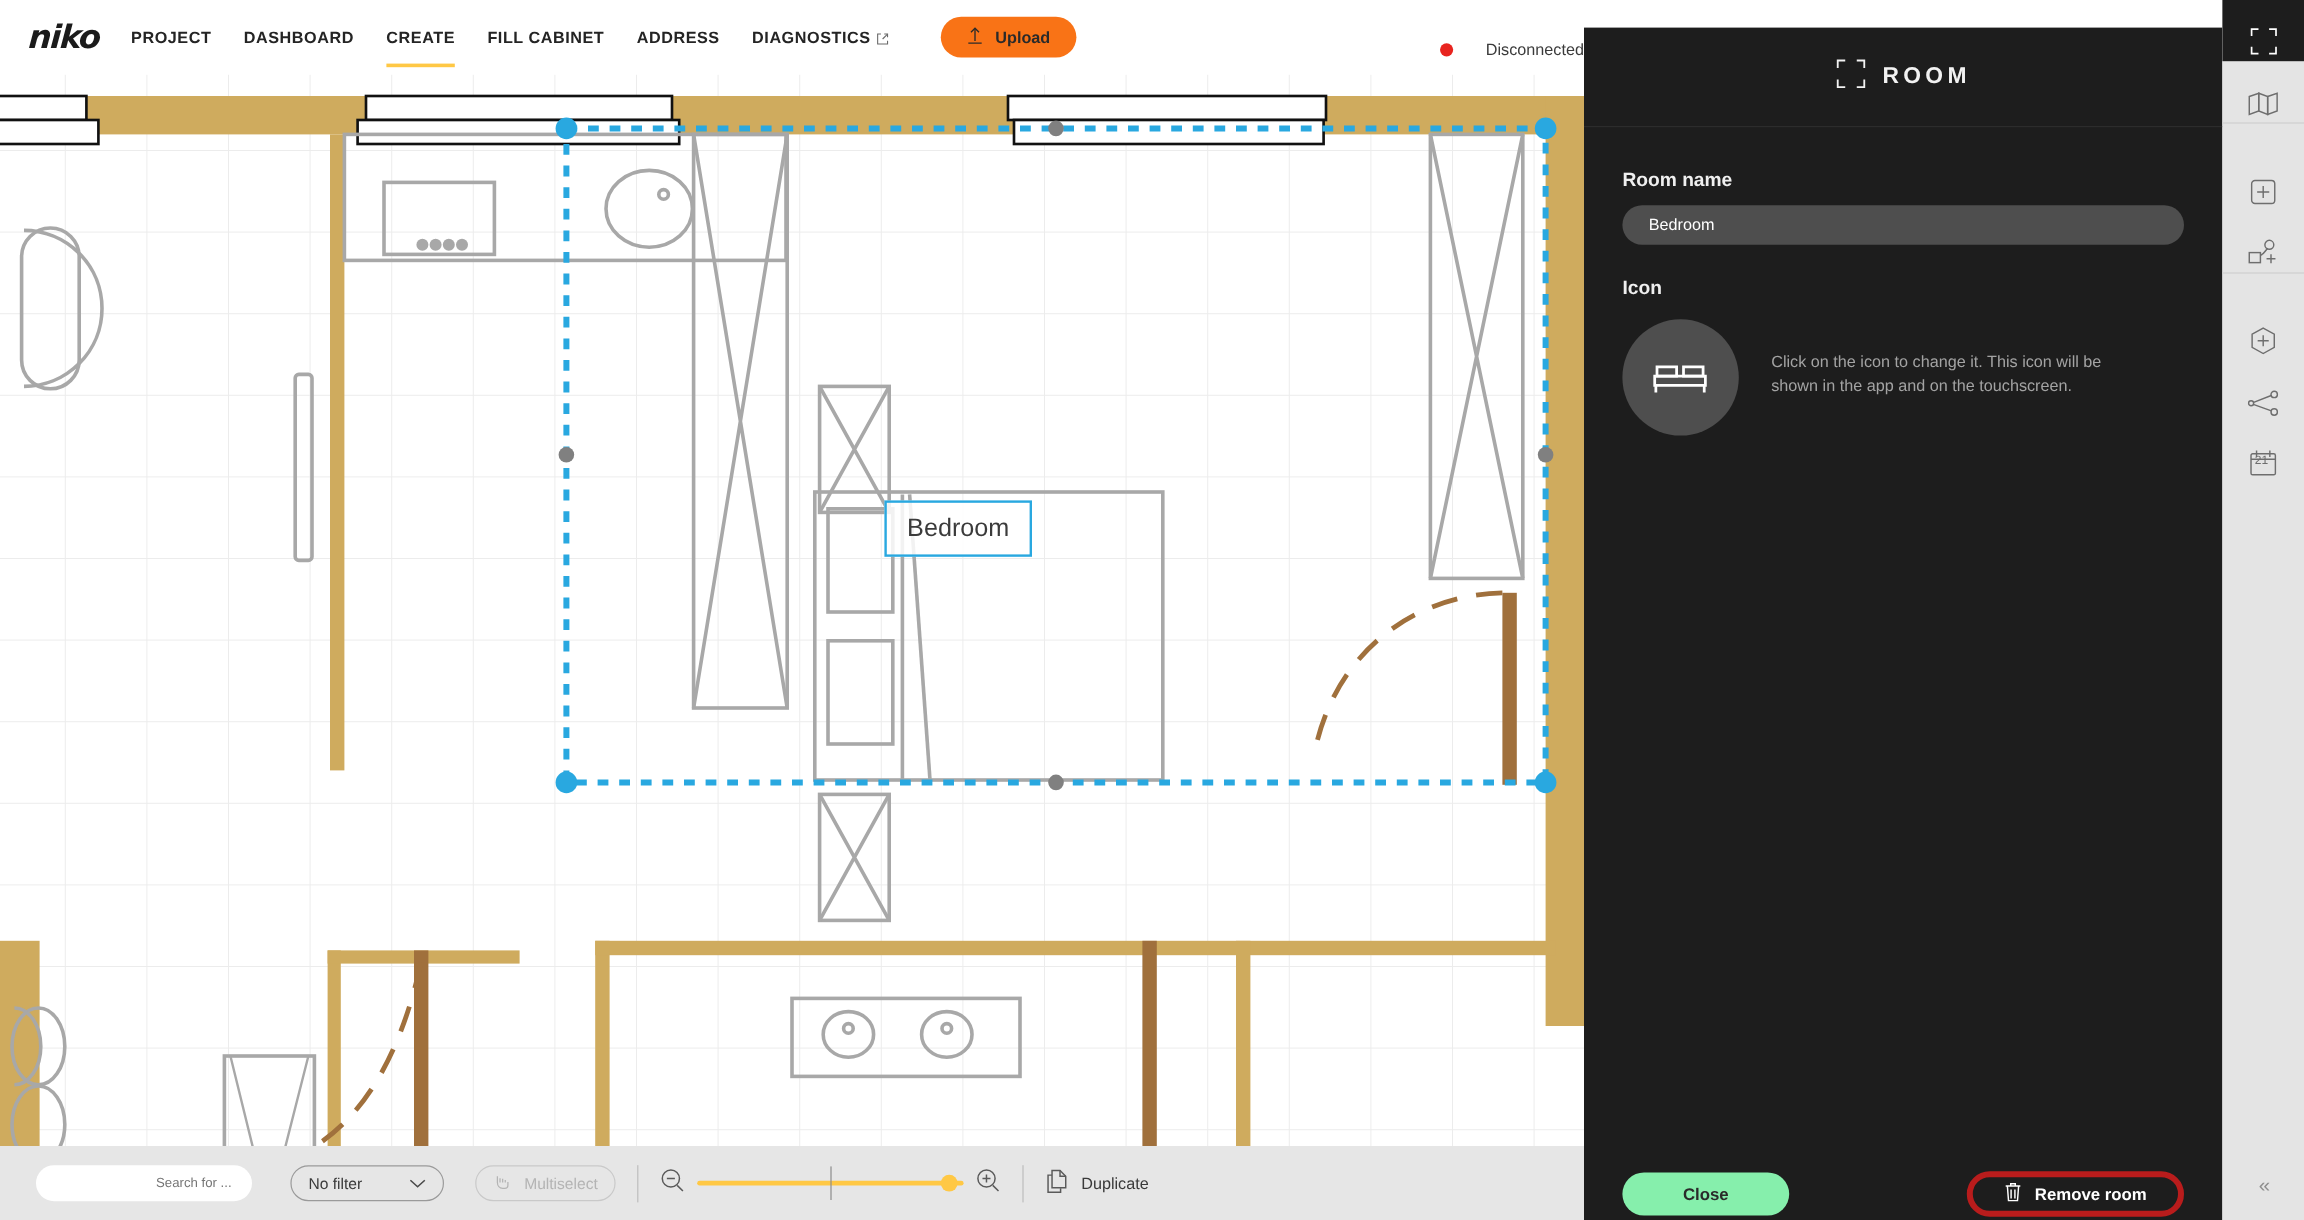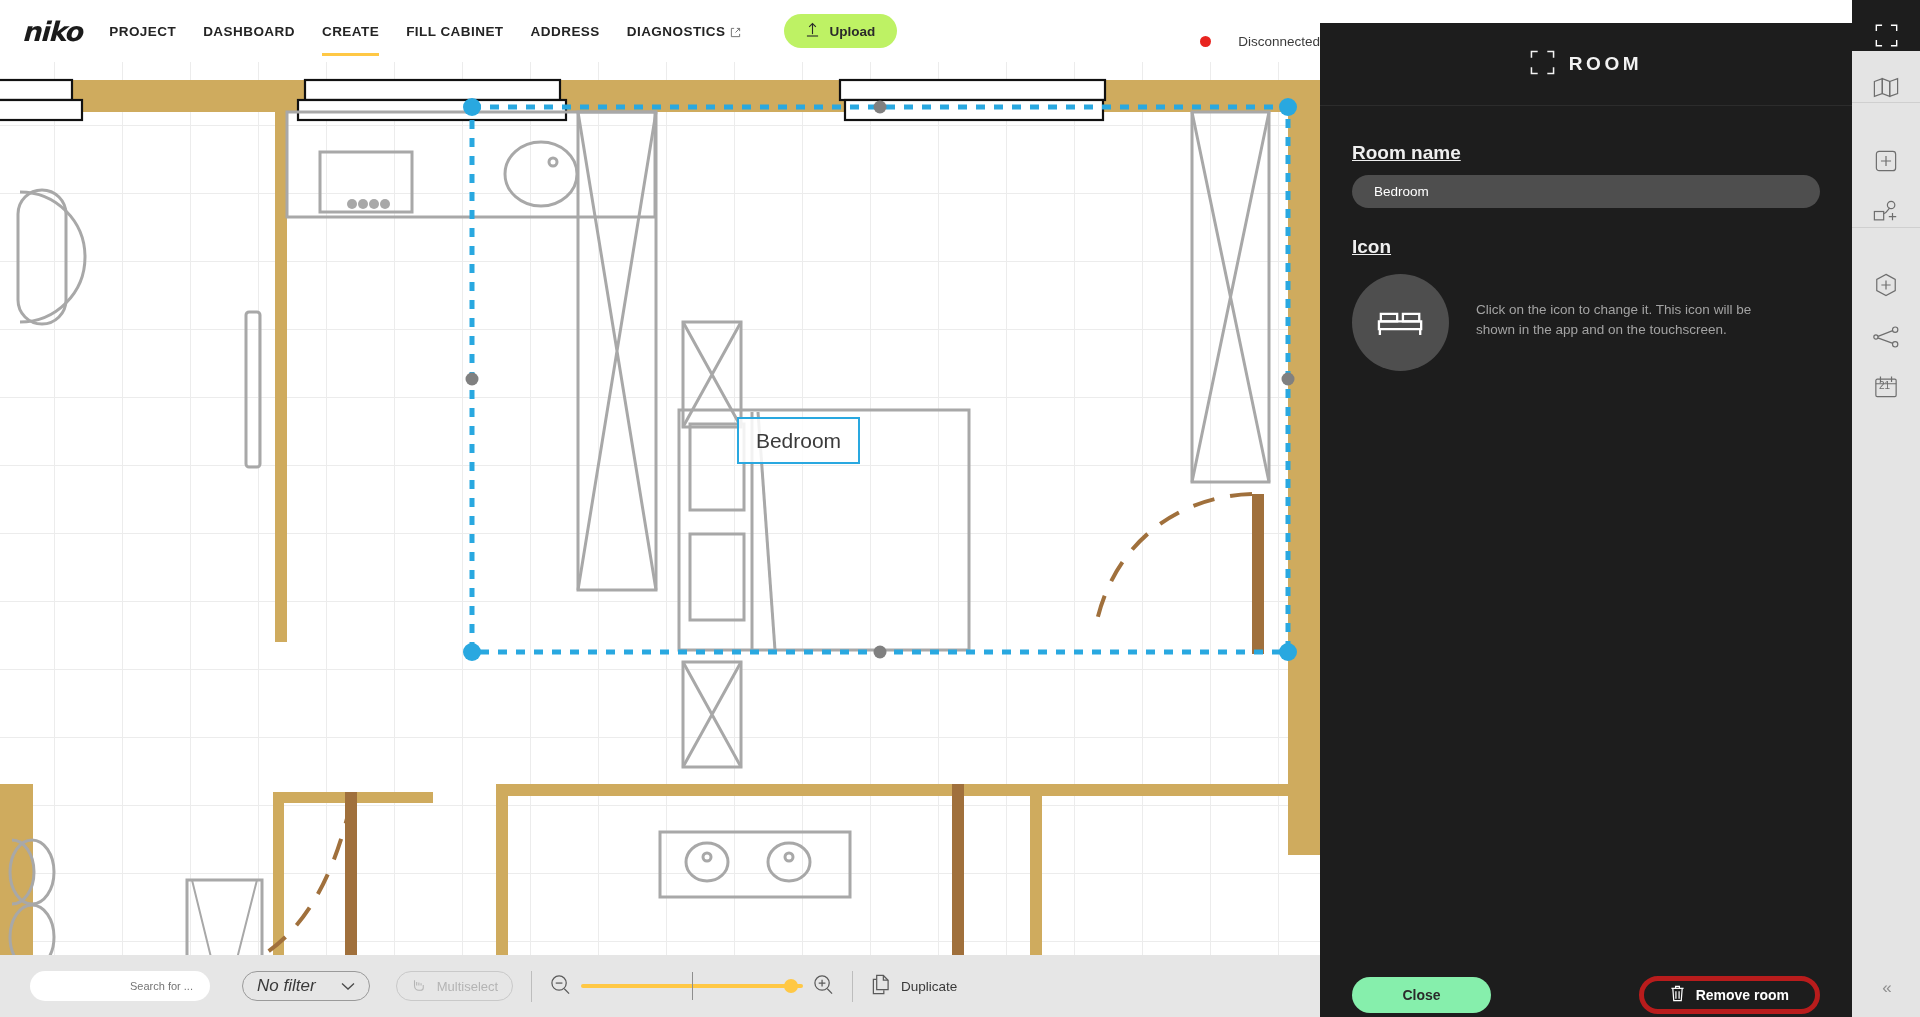--- a/index.html
+++ b/index.html
@@ -30,21 +30,21 @@
     position: relative; cursor: pointer; white-space: nowrap;
     display: flex; align-items: center; gap: 5px;
   }
   .navlink.active::after {
     content: ""; position: absolute; left: 0; right: 0; bottom: -17px;
     height: 3px; background: #ffc845;
   }
   .ext-ico { display: inline-block; width: 11px; height: 11px; }
   .upload-btn {
     display: flex; align-items: center; gap: 10px;
-    background: #bef264; color: #2a2a2a; border: none;
+    background: #f97316; color: #2a2a2a; border: none;
     border-radius: 22px; height: 34px; padding: 0 22px;
     font-size: 13.5px; font-weight: 700; cursor: pointer;
     margin-left: 16px; font-family: "Liberation Sans", sans-serif;
   }
   .status {
     position: absolute; right: 30px; top: 34px;
     display: flex; align-items: center; gap: 27px;
     font-size: 13.5px; color: #3b3b3b;
   }
   .dot { width: 11px; height: 11px; border-radius: 50%; background: #e8241f; display:block; }
@@ -71,21 +71,21 @@
   }
   .search-box {
     margin-left: 30px; width: 180px; height: 30px; border-radius: 16px;
     background: #ffffff; border: none; outline: none; padding: 0 17px;
     font-size: 11px; color: #5c5c5c; font-family: "Liberation Sans", sans-serif; text-align: right;
   }
   .filter-sel {
     margin-left: 32px; width: 128px; height: 30px; border-radius: 16px;
     border: 1px solid #9a9a9a; background: transparent; display: flex;
     align-items: center; justify-content: space-between; padding: 0 14px;
-    font-size: 17px; color: #3a3a3a; cursor: pointer; font-style: italic;
+    font-size: 13px; color: #3a3a3a; cursor: pointer;
   }
   .multisel {
     margin-left: 26px; width: 117px; height: 30px; border-radius: 16px;
     border: 1px solid #c9c9c9; color: #b4b4b4; display: flex;
     align-items: center; justify-content: center; gap: 12px;
     font-size: 13px; cursor: default;
   }
   .vdiv { width: 1px; height: 31px; background: #bdbdbd; margin: 0 18px; }
   .zoomwrap { display: flex; align-items: center; gap: 10px; }
   .slider { position: relative; width: 222px; height: 18px; display: flex; align-items: center; }
@@ -98,21 +98,21 @@
   .panel {
     position: absolute; right: 68px; top: 0; width: 532px; height: 1017px;
     background: #1d1d1d; color: #f2f2f2; z-index: 40; margin-top: 23px;
   }
   .panel-head {
     height: 83px; display: flex; align-items: center; justify-content: center;
     gap: 14px; border-bottom: 1px solid #2c2c2c;
   }
   .panel-title { font-size: 19px; font-weight: 700; letter-spacing: 3.6px; }
   .panel-body { padding: 36px 32px 0 32px; }
-  .field-label { font-size: 19px; font-weight: 700; color: #efefef; margin-bottom: 11px; text-decoration: underline; }
+  .field-label { font-size: 16px; font-weight: 700; color: #efefef; margin-bottom: 11px; }
   .name-input {
     width: 100%; height: 33px; border-radius: 17px; border: none; outline: none;
     background: #4e4e4e; color: #ffffff; padding: 0 22px; font-size: 13.5px;
     font-family: "Liberation Sans", sans-serif;
   }
   .icon-row { display: flex; align-items: flex-start; gap: 27px; margin-top: 16px; }
   .icon-circle {
     width: 97px; height: 97px; border-radius: 50%; background: #4e4e4e;
     flex: 0 0 auto; display: flex; align-items: center; justify-content: center; cursor: pointer;
   }

